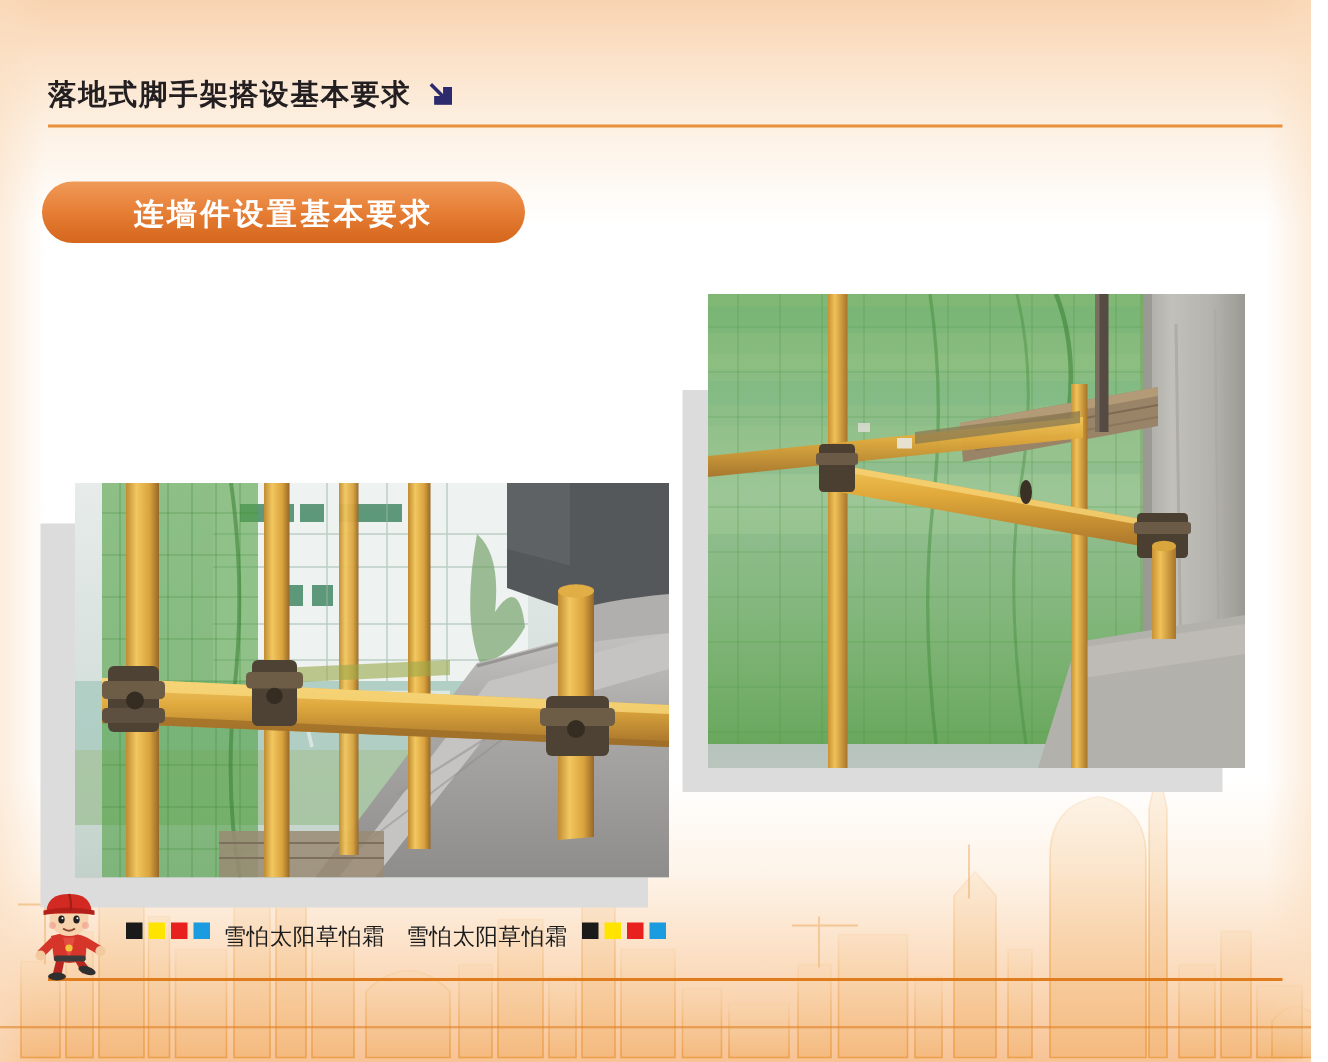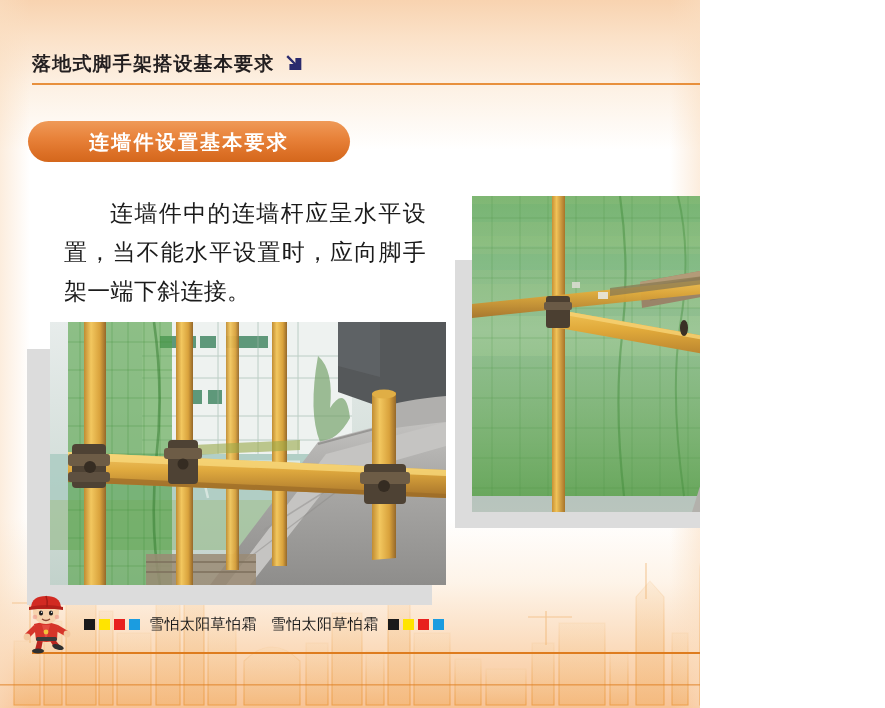--- a/index.html
+++ b/index.html
@@ -8,21 +8,21 @@
   }
   body {
     width: 885px;
     height: 708px;
     overflow: hidden;
     font-family: "DejaVu Sans", "Liberation Sans", sans-serif;
     background: #ffffff;
   }
   .slide {
     position: relative;
-    width: 700px;
+    width: 874px;
     height: 708px;
     overflow: hidden;
     background: #ffffff;
   }
 
   
   .bg-top {
     position: absolute;
     left: 0; top: 0;
     width: 885px; height: 150px;
@@ -160,21 +160,20 @@
     position: absolute;
     left: 16px; top: 594px;
     width: 440px; height: 60px;
     z-index: 7;
     display: flex;
     align-items: center;
   }
   .mascot { width: 62px; height: 60px; display: block; flex: 0 0 auto; }
   .footer-text-row {
     display: flex;
-    align-items: center;
     gap: 4px;
     margin-left: 6px;
   }
   .sq { width: 11px; height: 11px; display: inline-block; flex: 0 0 auto; }
   .sq.k { background: #1a1a1a; }
   .sq.y { background: #ffe400; }
   .sq.r { background: #e8201e; }
   .sq.b { background: #1b9ce0; }
   .footer-slogan {
     font-family: "DejaVu Sans", "Liberation Sans", sans-serif;
@@ -261,21 +260,20 @@
       <path d="M19.6 7 L19.6 19 L8 19 L8 13.6 L14.6 13.6 L14.6 7 Z" fill="#2b2b6e"></path>
       <path d="M4.6 4.6 L14.2 14.2" stroke="#2b2b6e" stroke-width="2.6" fill="none"></path>
     </svg>
   </div>
   <div class="header-rule"></div>
 
   <div class="pill">
     <span class="pill-label">连墙件设置基本要求</span>
   </div>
 
-  <div class="body-text">连墙件中的连墙杆应呈水平设置，当不能水平设置时，应向脚手架一端下斜连接。</div>
 
   <div class="photo-shadow" id="photo-top-right-shadow"></div>
   <div class="photo" id="photo-top-right">
     <svg viewBox="0 0 358 316" width="358" height="316" preserveAspectRatio="none">
       <defs>
         <linearGradient id="trSky" x1="0" y1="0" x2="0" y2="1">
           <stop offset="0%" stop-color="#c8d6dd"></stop>
           <stop offset="40%" stop-color="#9fb6bd"></stop>
           <stop offset="100%" stop-color="#b9c5bd"></stop>
         </linearGradient>

